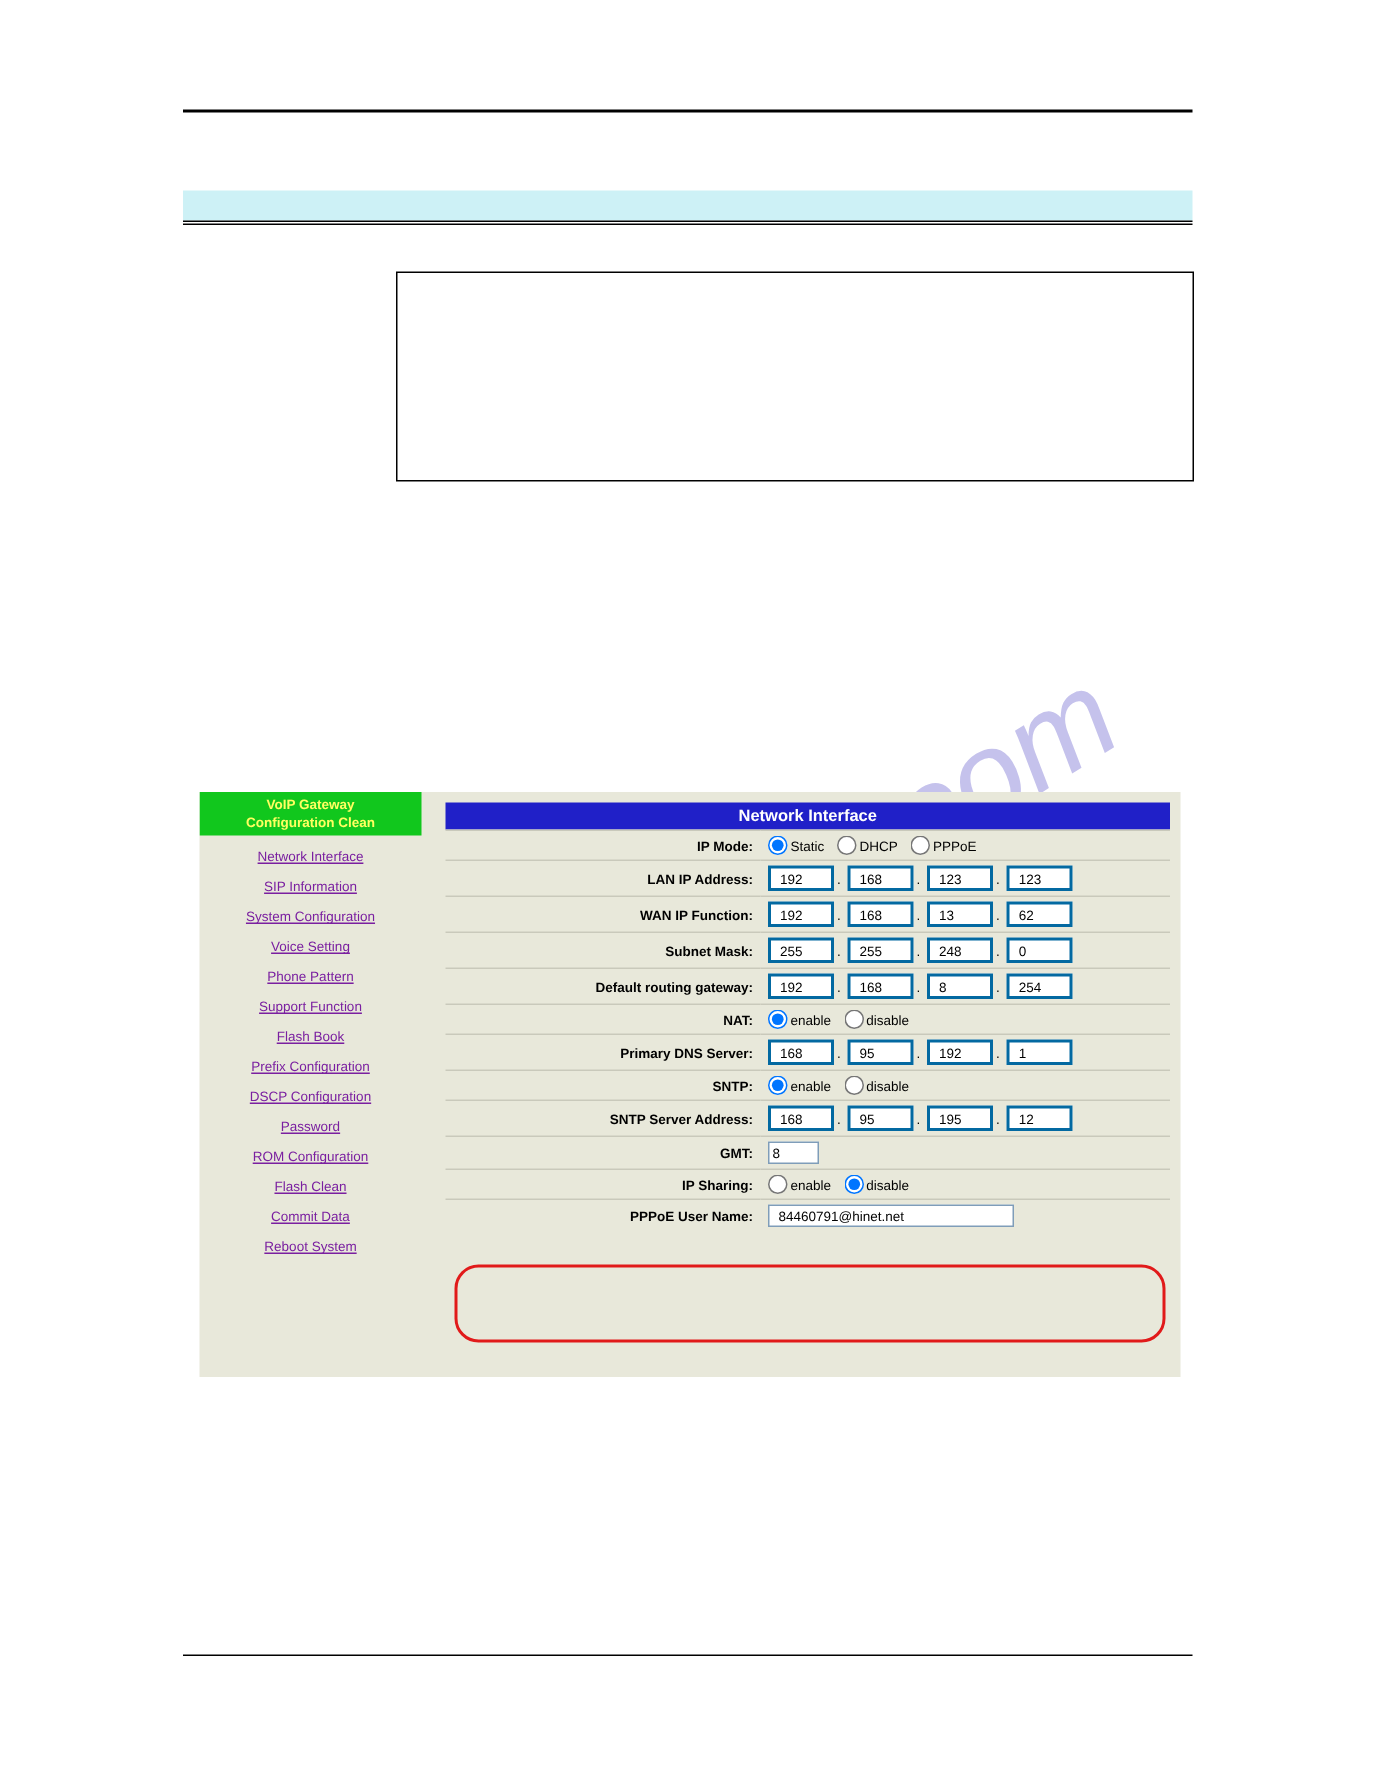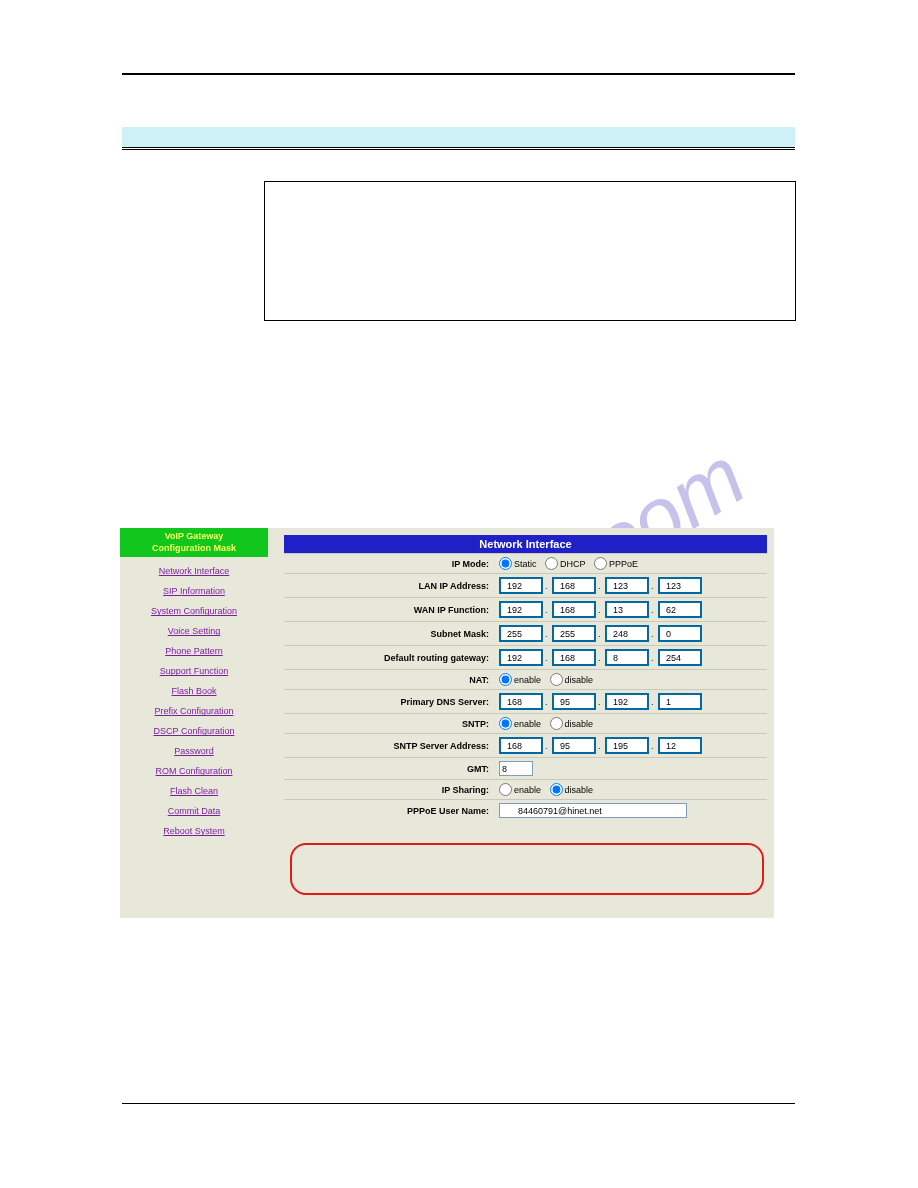--- a/index.html
+++ b/index.html
@@ -68,21 +68,21 @@
     font-size: 84px;
     color: rgba(90, 80, 200, 0.35);
     white-space: nowrap;
     pointer-events: none;
     user-select: none;
   }
   
   .shot {
     position: absolute;
     top: 528px;
-    left: 120px;
+    left: 133px;
     width: 654px;
     height: 390px;
     background: #e8e8da;
     font-family: Verdana, Arial, sans-serif;
     font-size: 9px;
     color: #000;
     overflow: hidden;
   }
   .shot .sidebar {
     position: absolute;
@@ -164,21 +164,21 @@
     border: 1px solid #7f9db9;
     background: #fff;
     padding: 0 2px;
   }
   input.wide {
     width: 150px;
     font-size: 9px;
     height: 13px;
     border: 1px solid #7f9db9;
     background: #fff;
-    padding: 0 18px;
+    padding: 0 6px;
   }
   .dot { padding: 0 2px; }
   .radio {
     vertical-align: middle;
     margin: 0 2px 0 0;
   }
   .rlabel { margin-right: 6px; vertical-align: middle; }
   
   .highlight {
     position: absolute;
@@ -195,21 +195,21 @@
   <div class="banner"></div>
   <div class="double-rule"></div>
   <div class="box"></div>
 
   <div class="wm">manualchive.com</div>
 
   <div class="shot">
     <div class="sidebar">
       <div class="sidebar-header">
         <div>VoIP Gateway</div>
-        <div>Configuration Mask</div>
+        <div>Configuration Clean</div>
       </div>
       <div class="sidebar-links">
         <div class="sidebar-link"><a>Network Interface</a></div>
         <div class="sidebar-link"><a>SIP Information</a></div>
         <div class="sidebar-link"><a>System Configuration</a></div>
         <div class="sidebar-link"><a>Voice Setting</a></div>
         <div class="sidebar-link"><a>Phone Pattern</a></div>
         <div class="sidebar-link"><a>Support Function</a></div>
         <div class="sidebar-link"><a>Flash Book</a></div>
         <div class="sidebar-link"><a>Prefix Configuration</a></div>

